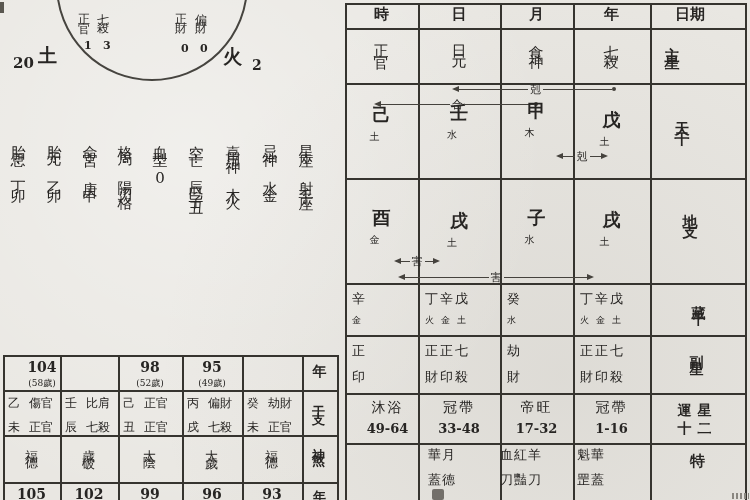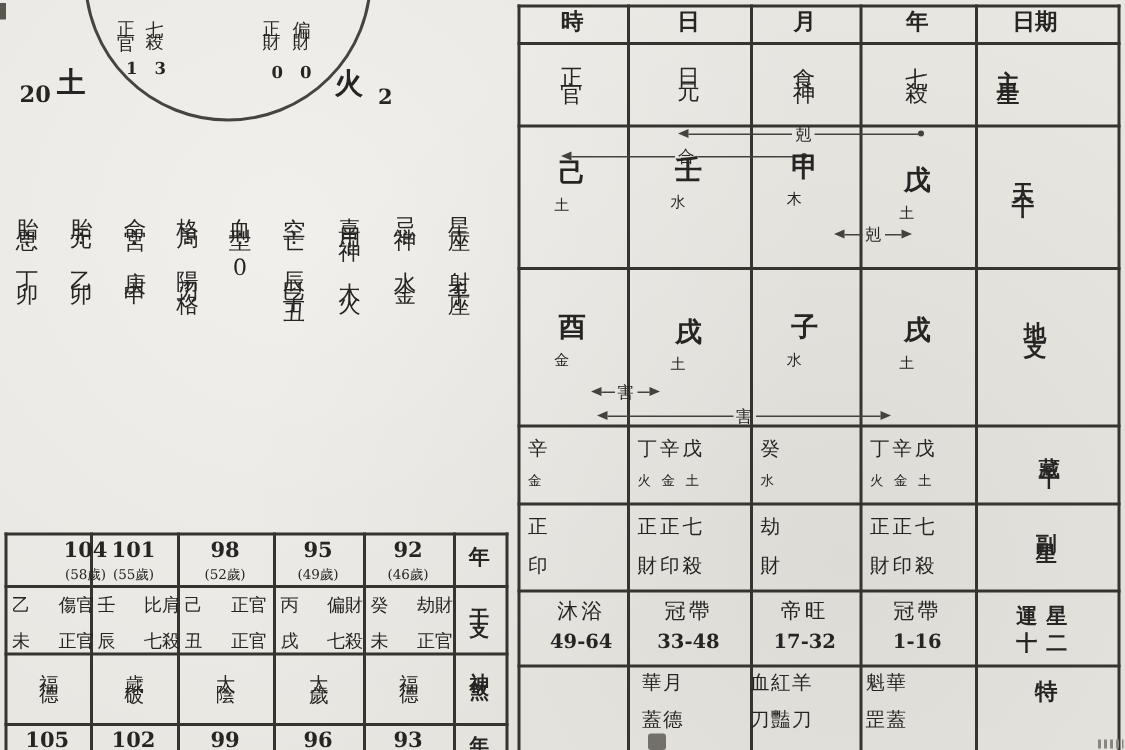--- a/index.html
+++ b/index.html
@@ -34,21 +34,21 @@
   .sp2{font-size:13px;letter-spacing:1px;margin-top:7px;}
   .arrow{position:absolute;display:flex;align-items:center;height:12px;}
   .arrow .ln{flex:1;height:1px;background:#45423d;}
   .arrow .lbl{font-size:11px;padding:0 2px;line-height:1;}
   .tri-l{width:0;height:0;border-top:3px solid transparent;border-bottom:3px solid transparent;border-right:7px solid #45423d;}
   .tri-r{width:0;height:0;border-top:3px solid transparent;border-bottom:3px solid transparent;border-left:7px solid #45423d;}
   .dot{width:4px;height:4px;border-radius:50%;background:#45423d;}
   .num{font-weight:bold;font-size:14px;}
   .age{font-size:9px;margin-top:2px;}
   .gz{font-size:12px;}
-  .gz .star{margin-left:19px;}
+  .gz .star{margin-left:9px;}
   .gz + .gz{margin-top:7px;}
   .circle{position:absolute;left:56px;top:-111px;width:188px;height:188px;border:2px solid #46443f;border-radius:50%;}
   .cvt{font-size:12px;letter-spacing:8px;}
   .cnum{font-size:11px;font-weight:bold;}
   .blob{position:absolute;background:#4d4a44;opacity:.75;border-radius:2px;}
   .artifact{position:absolute;background:repeating-linear-gradient(90deg,#8a8780 0 2px,transparent 2px 4px);}
 </style>
 </head>
 <body>
 
@@ -255,39 +255,31 @@
   <div class="hl" style="left:3px;top:435px;width:336px;"></div>
   <div class="hl" style="left:3px;top:482px;width:336px;"></div>
   <div class="vl" style="left:3px;top:355px;height:145px;"></div>
   <div class="vl" style="left:60px;top:355px;height:145px;"></div>
   <div class="vl" style="left:118px;top:355px;height:145px;"></div>
   <div class="vl" style="left:182px;top:355px;height:145px;"></div>
   <div class="vl" style="left:242px;top:355px;height:145px;"></div>
   <div class="vl" style="left:302px;top:355px;height:145px;"></div>
   <div class="vl" style="left:337px;top:355px;height:145px;"></div>
 
-  <div class="cellc" style="left:18px;width:78px;top:359px;">
+  <div class="cellc" style="left:3px;width:78px;top:359px;">
     <div class="num">104</div>
     <div class="age">(58歲)</div>
-  </div>
-  <div class="cellc" style="left:60px;width:58px;top:359px;">
-    <div class="num">101</div>
-    <div class="age">(55歲)</div>
   </div>
   <div class="cellc" style="left:118px;width:64px;top:359px;">
     <div class="num">98</div>
     <div class="age">(52歲)</div>
   </div>
   <div class="cellc" style="left:182px;width:60px;top:359px;">
     <div class="num">95</div>
     <div class="age">(49歲)</div>
-  </div>
-  <div class="cellc" style="left:242px;width:60px;top:359px;">
-    <div class="num">92</div>
-    <div class="age">(46歲)</div>
   </div>
   <div class="cellc" style="left:302px;width:35px;top:363px;font-size:14px;font-weight:bold;">年</div>
 
   <div class="celll" style="left:8px;top:395px;">
     <div class="gz"><span>乙</span><span class="star">傷官</span></div>
     <div class="gz"><span>未</span><span class="star">正官</span></div>
   </div>
   <div class="celll" style="left:123px;top:395px;">
     <div class="gz"><span>己</span><span class="star">正官</span></div>
     <div class="gz"><span>丑</span><span class="star">正官</span></div>

